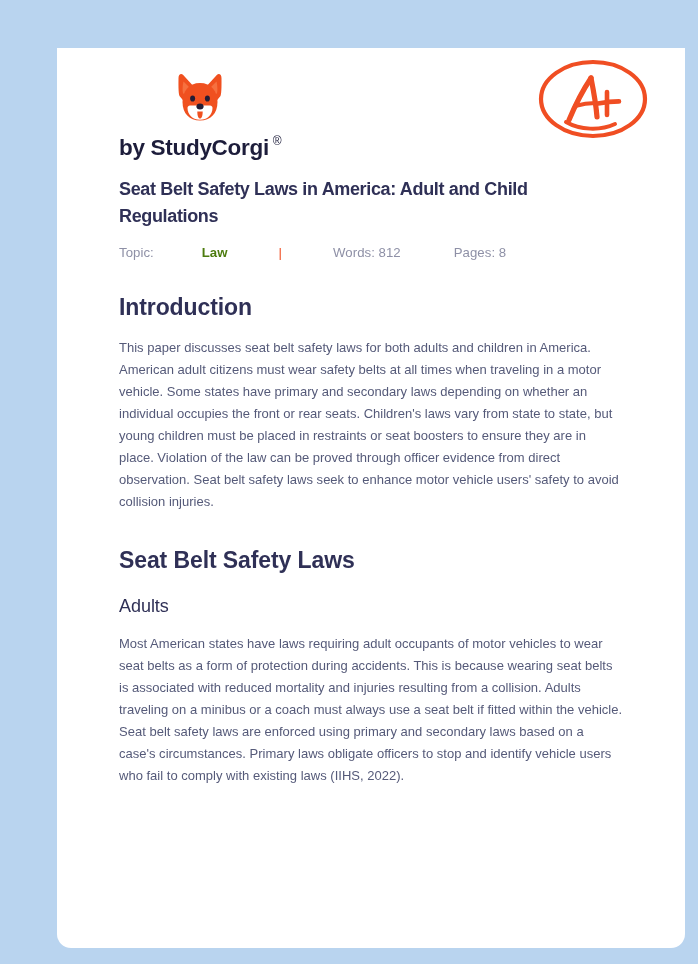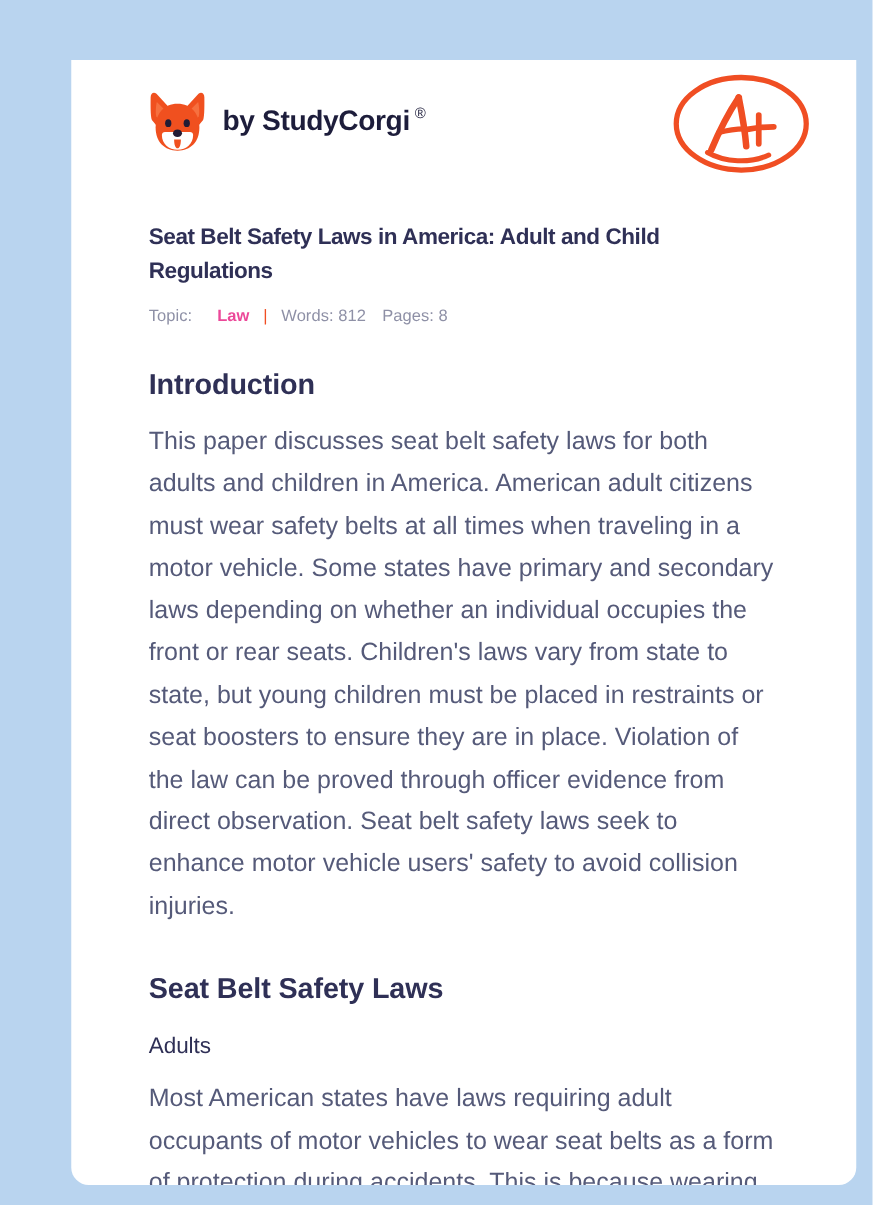--- a/index.html
+++ b/index.html
@@ -38,20 +38,21 @@
     height: 122px;
   }
 
   .brand {
     position: absolute;
     left: 62px;
     top: 24px;
     display: flex;
     align-items: center;
     gap: 13px;
+    flex-direction: column;
   }
 
   .corgi-icon {
     width: 46px;
     height: 50px;
     display: block;
   }
 
   .brand-text {
     font-size: 22.5px;
@@ -90,25 +91,26 @@
     max-width: 505px;
   }
 
   .meta-line {
     margin-top: 16px;
     font-size: 13.2px;
     color: #8e90a6;
     display: flex;
     align-items: flex-start;
     letter-spacing: 0.05px;
+    gap: 40px;
   }
   .meta-topic-value {
-    color: #ec4899;
-    font-weight: bold;
-    margin-left: 20px;
+    color: #4d7c0f;
+    font-weight: bold;
+    margin-left: 8px;
   }
   .meta-sep {
     color: #f04e23;
     margin: 0 11px;
   }
   .meta-words { margin-right: 13px; }
 
   
   h2.sec-h2 {
     font-size: 23px;
@@ -120,21 +122,21 @@
 
   h3.sec-h3 {
     font-size: 18px;
     font-weight: normal;
     color: #2f3056;
     margin-top: 22px;
     letter-spacing: -0.05px;
   }
 
   p.body-p {
-    font-size: 20px;
+    font-size: 13px;
     line-height: 1.69;
     color: #555a79;
     margin-top: 16px;
     text-align: left;
     letter-spacing: 0.01px;
   }
 </style>
 </head>
 <body>
 

